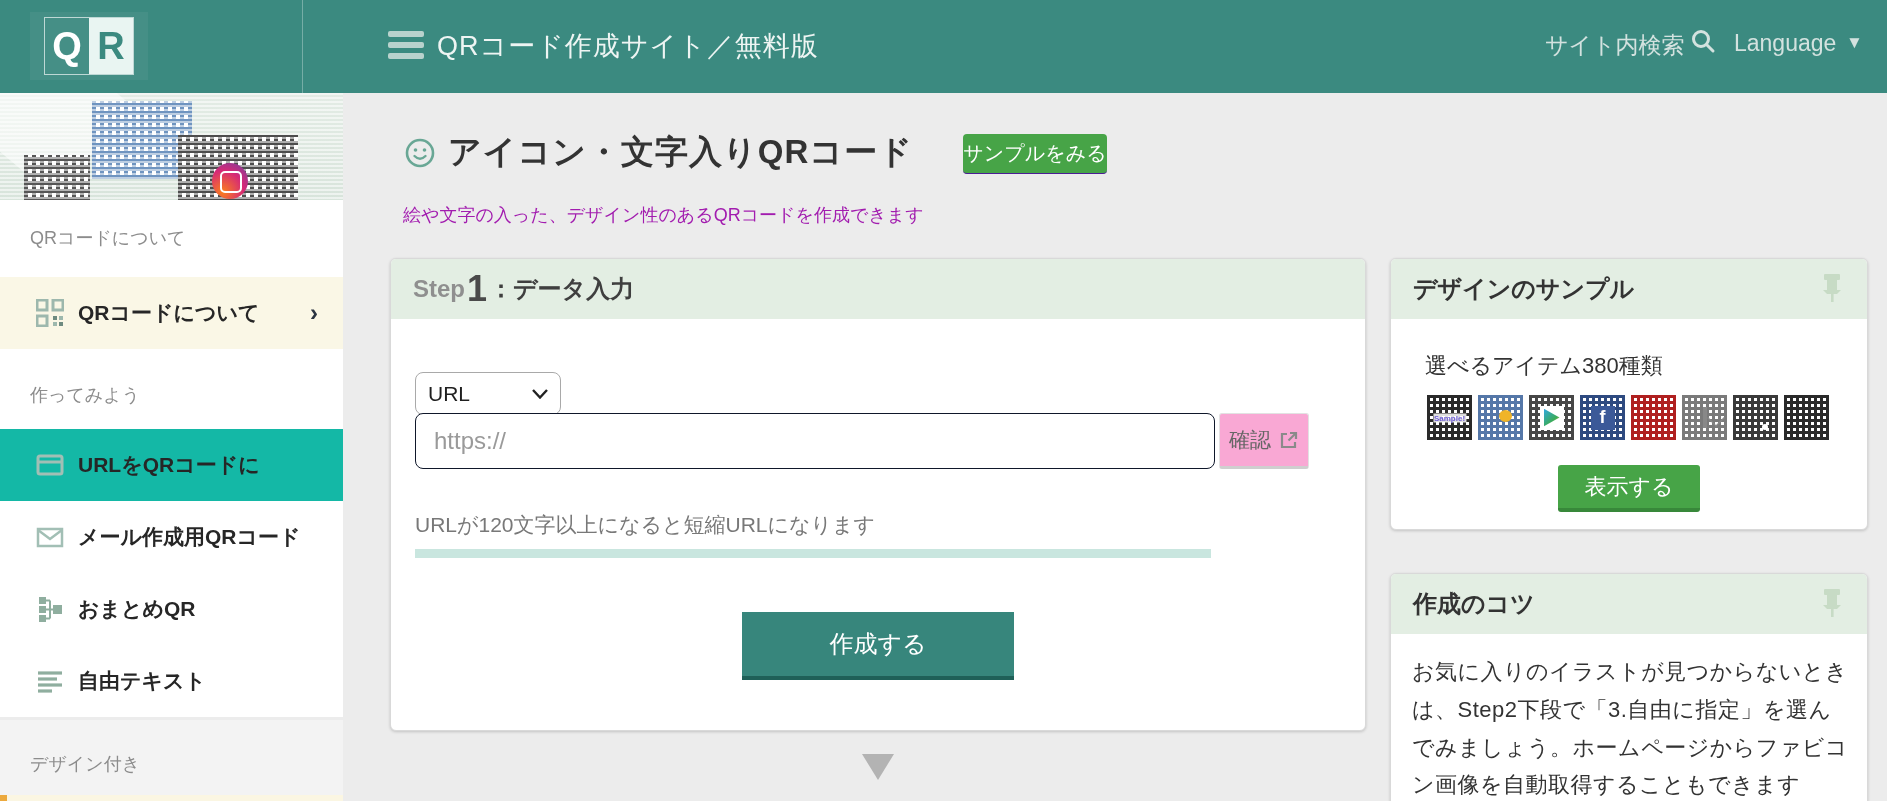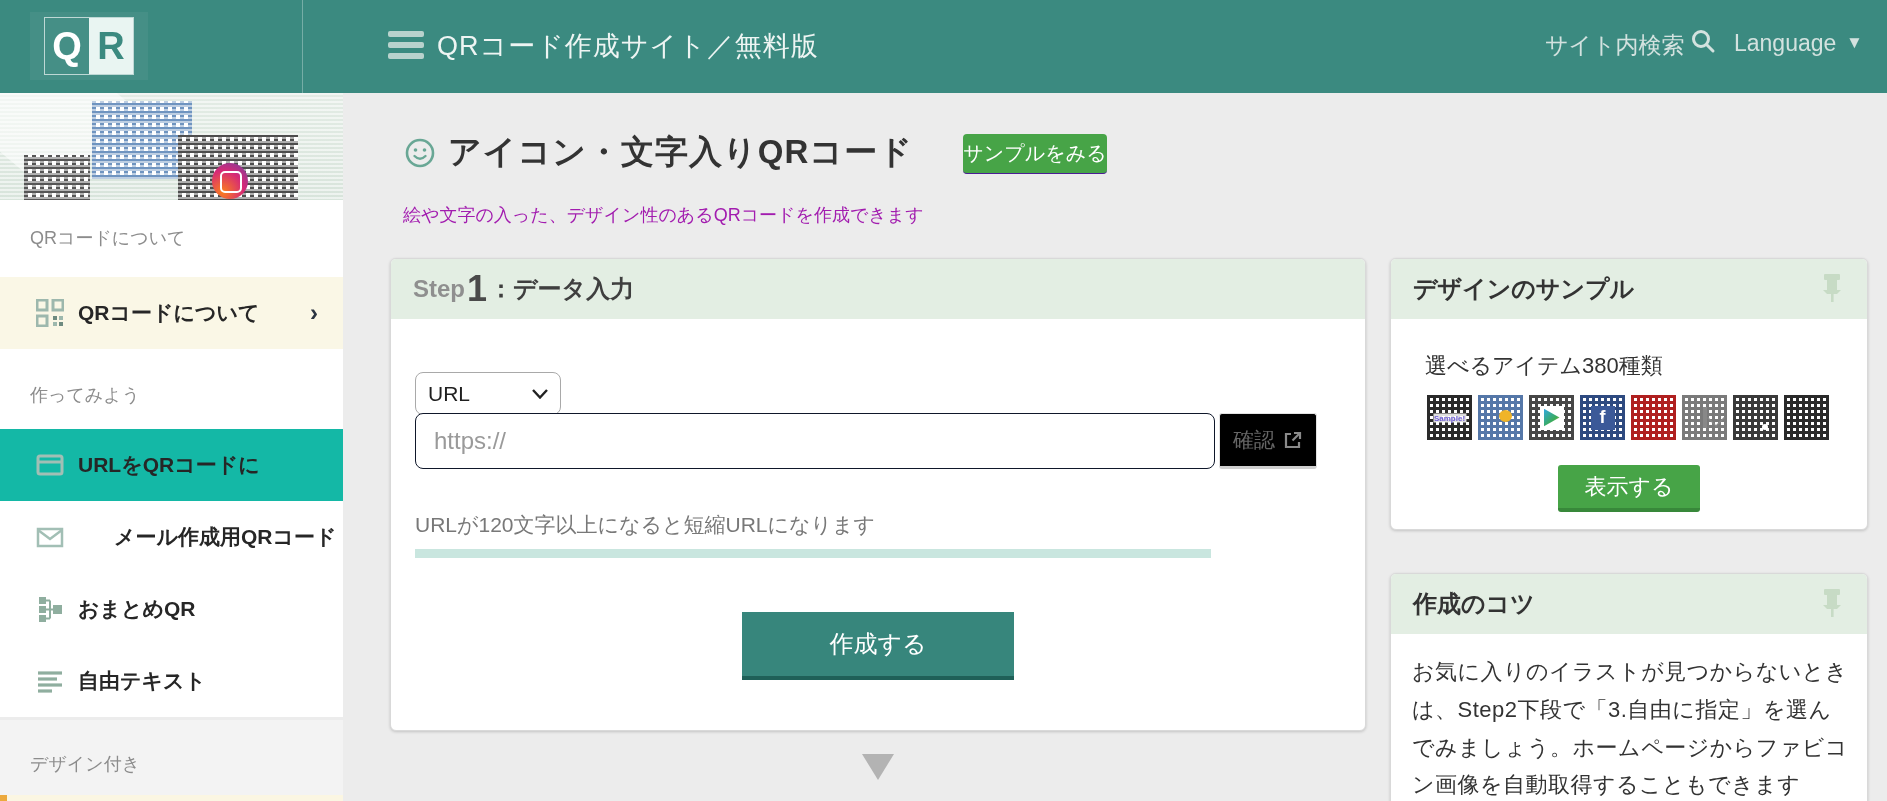--- a/index.html
+++ b/index.html
@@ -65,21 +65,21 @@
   .step-word { font-size:24px; font-weight:bold; color:#8f8f8f; }
   .step-num { font-size:36px; font-weight:bold; color:#4a4a4a; margin:0 2px; }
   .step-suffix { font-size:24px; font-weight:bold; color:#3f3f3f; }
 
   .select-box { position:absolute; left:415px; top:360px; width:146px; height:43px; background:#fff; border:1px solid #a9a9a9; border-radius:8px;
                 display:flex; align-items:center; padding:0 12px; cursor:pointer;margin-top:12px; }
   .select-box .val { font-size:21px; color:#1f1f1f; flex:1; }
   .url-input { position:absolute; left:415px; top:413px; width:800px; height:56px; border:1px solid #0f172a; border-radius:8px;
                font-size:24px; color:#333; padding:0 18px; font-family:inherit; background:#fff; }
   .url-input::placeholder { color:#9a9a9a; }
-  .confirm-btn { position:absolute; left:1219px; top:413px; width:98px; height:56px; background:#000000; border:1px solid #e2e2e2; border-bottom:3px solid #cfcfcf;
+  .confirm-btn { position:absolute; left:1219px; top:413px; width:90px; height:56px; background:#f9a8d4; border:1px solid #e2e2e2; border-bottom:3px solid #cfcfcf;
                  border-radius:3px; font-size:21px; color:#666666; cursor:pointer; font-family:inherit; display:flex; align-items:center; justify-content:center; gap:8px; }
   .url-note { position:absolute; left:415px; top:511px; font-size:21px; color:#787878; }
   .teal-bar { position:absolute; left:415px; top:549px; width:796px; height:9px; background:#c9e6df; }
   .create-btn { position:absolute; left:742px; top:612px; width:272px; height:68px; background:#37867c; border:none; border-bottom:4px solid #1f6058;
                 color:#ffffff; font-size:24px; cursor:pointer; font-family:inherit; }
   .down-arrow { position:absolute; left:862px; top:754px; width:0; height:0; border-left:16px solid transparent; border-right:16px solid transparent;
                 border-top:26px solid #b3b3b3; }
 
   
   .design-panel { left:1390px; top:258px; width:478px; height:272px; }
@@ -170,21 +170,21 @@
   <div class="side-item tinted" style="top:336px;">
     <span class="ic">
       <svg width="28" height="28" viewBox="0 0 28 28">
           <rect x="2" y="5" width="24" height="18" rx="2" fill="none" stroke="#a2bfb5" stroke-width="3"></rect>
           <line x1="2" y1="11" x2="26" y2="11" stroke="#a2bfb5" stroke-width="3"></line>
         </svg>
     </span>
     <span class="lbl">URLをQRコードに</span>
   </div>
 
-  <div class="side-item" style="top:408px;gap:36px;">
+  <div class="side-item" style="top:408px;">
     <span class="ic">
       <svg width="28" height="28" viewBox="0 0 28 28">
           <rect x="2" y="6" width="24" height="17" fill="none" stroke="#a2bfb5" stroke-width="2.5"></rect>
           <polyline points="2,7 14,16 26,7" fill="none" stroke="#a2bfb5" stroke-width="2.5"></polyline>
         </svg>
     </span>
     <span class="lbl">メール作成用QRコード</span>
   </div>
 
   <div class="side-item" style="top:480px;">

